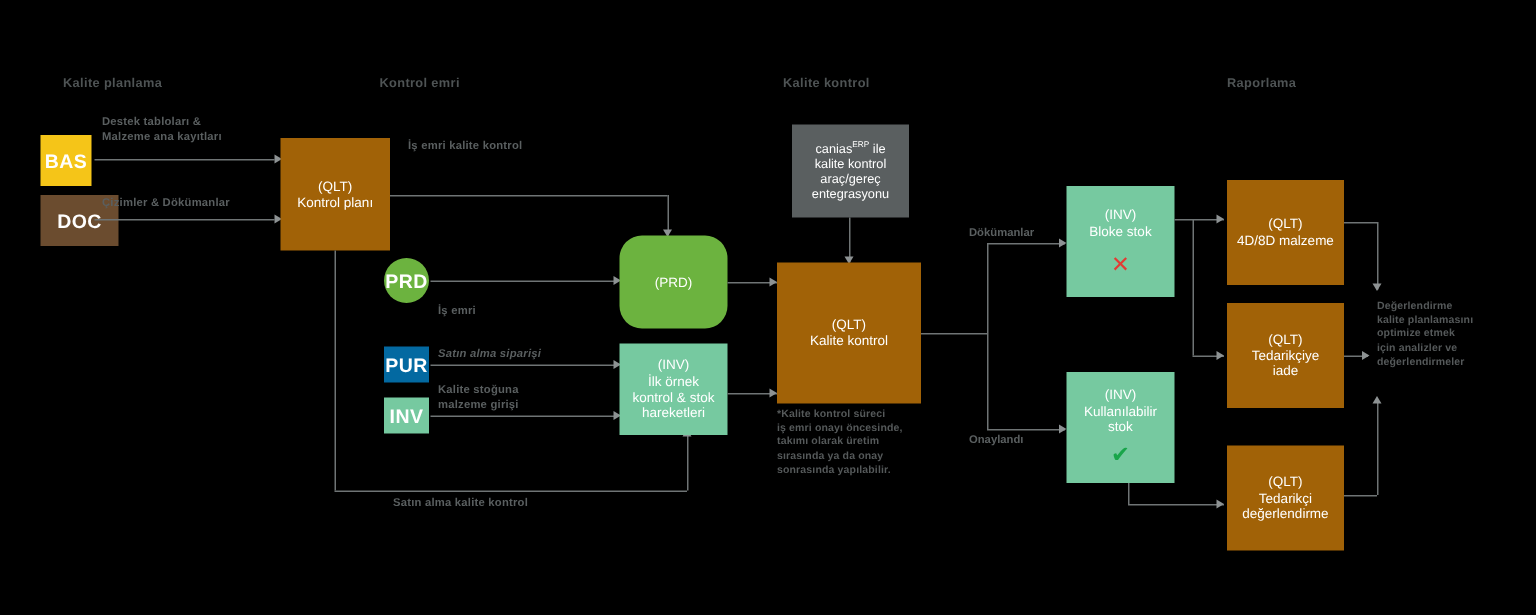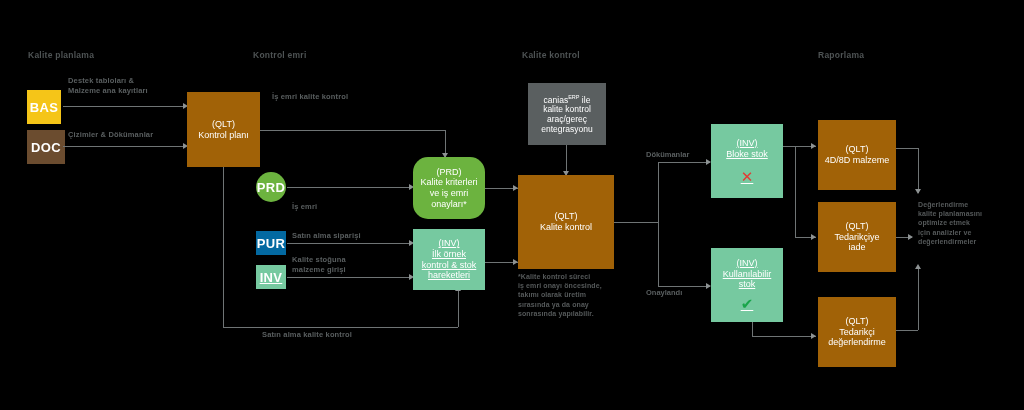--- a/index.html
+++ b/index.html
@@ -24,21 +24,21 @@
   }
   .box .l1{font-size:9px;}
   .box .l2{font-size:9px;}
   .tag{
     position:absolute;display:flex;align-items:center;justify-content:center;
     color:#fff;font-size:13px;font-weight:bold;letter-spacing:.3px;
   }
 
   .teal{background:#a16207;}
   .green{background:#6cb33f;border-radius:15px;}
-  .mint{background:#76c9a0;text-decoration:underline;}
+  .mint{background:#76c9a0;}
   .grey{background:#5a5f60;}
   .yellow{background:#f5c518;}
   .brown{background:#6b4c2f;}
   .purple{background:#0369a1;}
 
   .grey .l1,.grey .l2{font-size:8.5px;}
   .sup{font-size:5.5px;vertical-align:super;}
 
   
   .ln{position:absolute;background:#6f7475;}
@@ -64,29 +64,29 @@
     position:absolute;font-size:7.5px;color:#5a5f60;font-weight:bold;
     line-height:1.35;white-space:pre-line;
   }
   .mark{position:absolute;font-size:15px;font-weight:bold;line-height:1;}
 </style>
 </head>
 <body>
 
 <div class="stage">
 
-  <div class="sec-head" style="left:28px;top:50px;">Kalite planlama</div>
+  <div class="sec-head" style="left:42px;top:50px;">Kalite planlama</div>
   <div class="sec-head" style="left:253px;top:50px;">Kontrol emri</div>
   <div class="sec-head" style="left:522px;top:50px;">Kalite kontrol</div>
   <div class="sec-head" style="left:818px;top:50px;text-align:right;">Raporlama</div>
 
   <div class="tag yellow" style="left:27px;top:90px;width:34px;height:34px;">
     <span>BAS</span>
   </div>
-  <div class="tag brown" style="left:27px;top:130px;width:38px;height:34px;text-align:right;">
+  <div class="tag brown" style="left:27px;top:130px;width:52px;height:34px;text-align:right;">
     <span>DOC</span>
   </div>
 
   <div class="ln lnh" style="left:63px;top:106px;width:120px;"></div>
   <div class="arw arw-r" style="left:183px;top:102.5px;"></div>
   <div class="elab" style="left:68px;top:76px;">Destek tabloları &amp;
 Malzeme ana kayıtları</div>
 
   <div class="ln lnh" style="left:63px;top:146px;width:120px;"></div>
   <div class="arw arw-r" style="left:183px;top:142.5px;"></div>
@@ -110,38 +110,35 @@
 
   <div class="tag green" style="left:256px;top:172px;width:30px;height:30px;">
     <span>PRD</span>
   </div>
   <div class="ln lnh" style="left:287px;top:187px;width:125px;"></div>
   <div class="arw arw-r" style="left:409px;top:183.5px;"></div>
   <div class="elab" style="left:292px;top:174px;margin-top:28px;">İş emri</div>
 
   <div class="box green" style="left:413px;top:157px;width:72px;height:62px;">
     <span class="l1">(PRD)</span>
-    <span class="l2" style="white-space:pre-line;">Kalite kriterleri
-ve iş emri
-onayları*</span>
   </div>
 
   <div class="ln lnh" style="left:485px;top:188px;width:33px;"></div>
   <div class="arw arw-r" style="left:513px;top:184.5px;"></div>
 
   <div class="tag purple" style="left:256px;top:231px;width:30px;height:24px;">
     <span>PUR</span>
   </div>
   <div class="tag mint" style="left:256px;top:265px;width:30px;height:24px;">
     <span>INV</span>
   </div>
 
   <div class="ln lnh" style="left:287px;top:243px;width:125px;"></div>
   <div class="arw arw-r" style="left:409px;top:239.5px;"></div>
-  <div class="elab" style="left:292px;top:231px;">Satın alma siparişi</div>
+  <div class="elab" style="left:292px;top:231px;font-style:italic;">Satın alma siparişi</div>
 
   <div class="ln lnh" style="left:287px;top:277px;width:125px;"></div>
   <div class="arw arw-r" style="left:409px;top:273.5px;"></div>
   <div class="elab" style="left:292px;top:255px;">Kalite stoğuna
 malzeme girişi</div>
 
   <div class="box mint" style="left:413px;top:229px;width:72px;height:61px;">
     <span class="l1">(INV)</span>
     <span class="l2" style="white-space:pre-line;">İlk örnek
 kontrol &amp; stok

